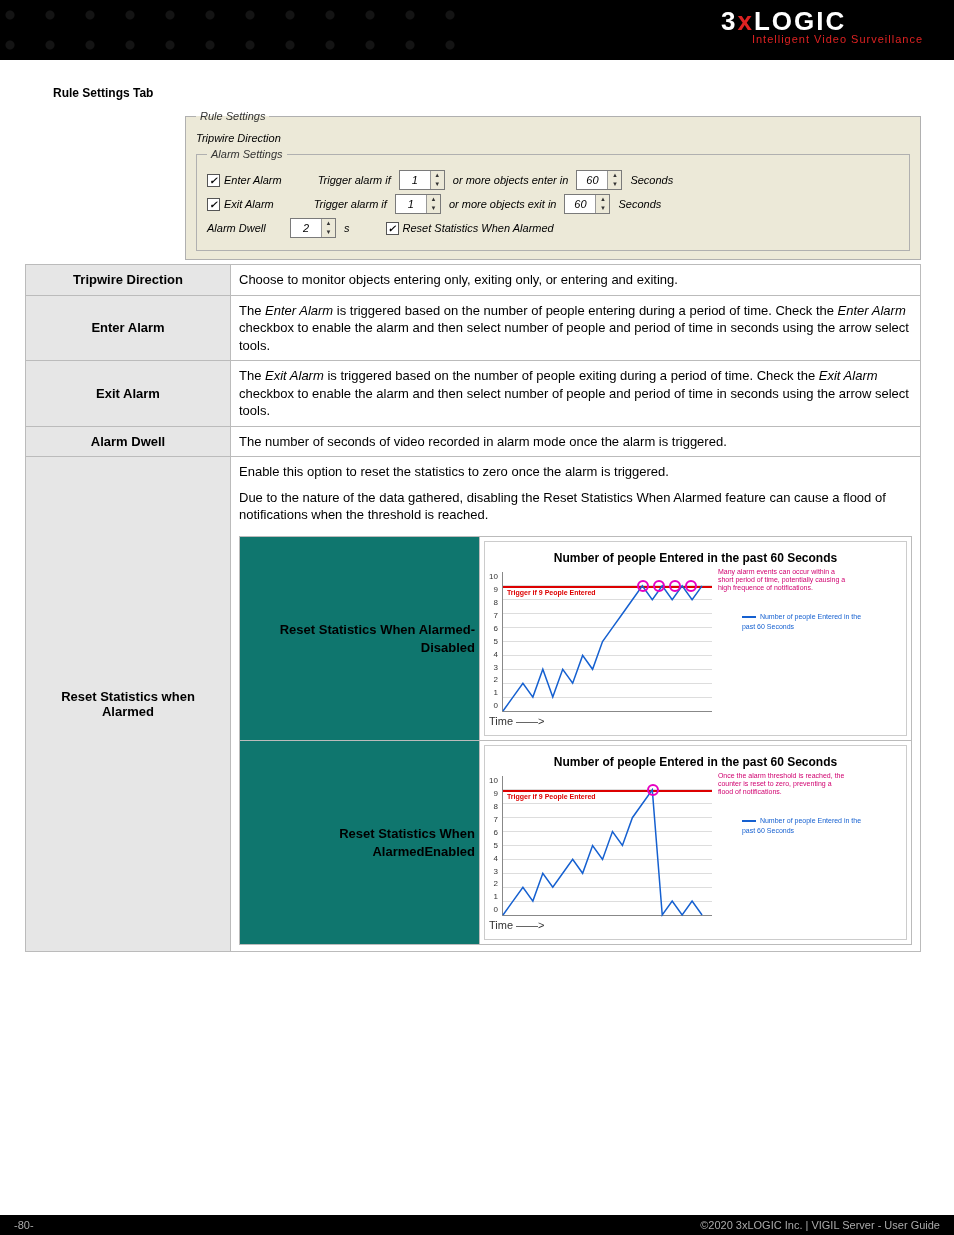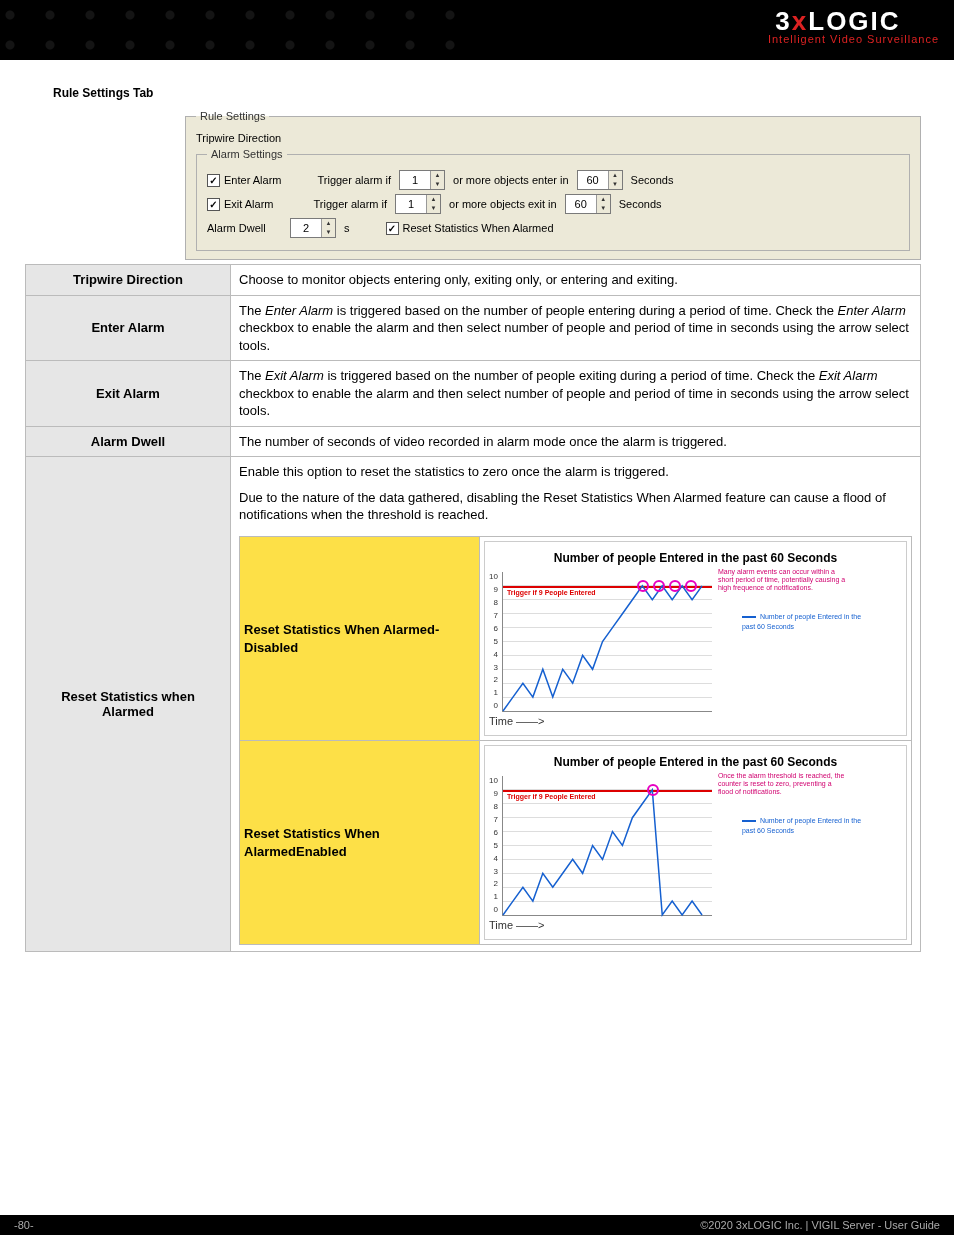--- a/index.html
+++ b/index.html
@@ -1,29 +1,29 @@
 <!DOCTYPE html>
 <html><head>
 <meta charset="utf-8">
 <style>
   * { box-sizing: border-box; margin: 0; padding: 0; }
   body { font-family: Verdana, Tahoma, sans-serif; font-size: 13px; color: #000; background: #fff; width: 954px; }
   .header-banner { height: 60px; background: #000; position: relative; overflow: hidden; }
   .header-texture { position:absolute; left:0; top:0; width:50%; height:100%; opacity:0.2;
     background: radial-gradient(circle at 25% 50%, #666 4px, transparent 5px) 0 0/40px 30px repeat; }
-  .logo-area { position:absolute; right:15px; top:6px; text-align:center; }
+  .logo-area { position:absolute; right:31px; top:6px; text-align:left; }
   .logo-main { color:#fff; font-weight:bold; font-size:26px; font-family: Arial, sans-serif; letter-spacing:2px;}
   .logo-main .x { color:#d22; }
   .logo-sub { color:#d22; font-size:11px; font-family: Liberation Sans, sans-serif; margin-top:-4px; letter-spacing:1px;margin-left:31px;}
   .page { padding: 20px 33px 10px 25px; }
   .section-title { font-weight:bold; font-size:12px; margin: 6px 0 10px 28px; font-family: Tahoma, sans-serif; }
 
   
   .dialog-wrap { margin-left:160px; margin-bottom:4px; }
-  fieldset.win { border:1px solid #b0b0b0; background:#ece9d8; font-family: Tahoma, sans-serif; font-size:11px; padding:6px 10px 8px 10px; position:relative; }
+  fieldset.win { border:1px solid #b0b0b0; background:#ece9d8; font-family: Tahoma, sans-serif; font-size:11px; padding:6px 10px 8px 10px; position:relative;font-style:italic; }
   fieldset.win legend { padding:0 4px; font-size:11px; color:#333; }
   .row { display:flex; align-items:center; gap:8px; margin:4px 0; flex-wrap:nowrap;}
   .row label.lbl { width:115px; display:inline-block; }
   .win-select { position:relative; display:inline-flex; align-items:center; border:1px solid #7a7a7a; background:#fff; height:20px; width:250px; }
   .win-select span { padding-left:4px; flex:1; font-size:11px;}
   .win-select .btn { width:16px; height:18px; background:#ece9d8; border-left:1px solid #999; display:flex; align-items:center; justify-content:center; font-size:8px;}
   .spin { display:inline-flex; border:1px solid #7a7a7a; background:#fff; height:20px; align-items:stretch;}
   .spin span.val { width:30px; text-align:center; font-size:11px; display:flex; align-items:center; justify-content:center;}
   .spin .arrows { width:14px; display:flex; flex-direction:column; border-left:1px solid #999; background:#ece9d8;}
   .spin .arrows div { flex:1; font-size:6px; text-align:center; line-height:9px; color:#333;}
@@ -33,21 +33,21 @@
   
   table.desc { border-collapse:collapse; width:100%; margin-top:2px; }
   table.desc > tbody > tr > td { border:1px solid #bbb; padding:6px 8px; vertical-align:middle; }
   table.desc td.hcell { background:#e6e6e6; text-align:center; font-weight:bold; width:205px; font-size:13px;}
   table.desc td.bcell { font-size:13px; line-height:1.35; }
   .em { font-style:italic; }
 
   
   table.inner { border-collapse:collapse; width:100%; margin-top:12px;}
   table.inner > tbody > tr > td { border:1px solid #bbb; padding:4px;margin-top:15px; }
-  table.inner td.lbl { background:#fde047; text-align:left; font-weight:bold; font-size:13px; width:240px; vertical-align:middle; height:190px;}
+  table.inner td.lbl { background:#0f766e; text-align:right; font-weight:bold; font-size:13px; width:240px; vertical-align:middle; height:190px;}
   table.inner td.graph { background:#fff; }
 
   .chart-box { border:1px solid #ccc; padding:8px 4px 6px 4px; font-family: Arial, sans-serif; }
   .chart-title { text-align:center; font-weight:bold; font-size:12px; margin-bottom:6px;}
   .chart-body { display:flex; align-items:flex-start; }
   .yaxis { display:flex; flex-direction:column-reverse; justify-content:space-between; height:140px; font-size:8px; text-align:right; padding-right:4px; color:#333;}
   .plot { position:relative; width:210px; height:140px; border-left:1px solid #888; border-bottom:1px solid #888; background: linear-gradient(to top, #ddd 1px, transparent 1px) 0 0/100% 14px; }
   .plot svg { position:absolute; left:0; top:0; width:100%; height:100%; overflow:visible;}
   .threshold { position:absolute; left:0; right:0; border-top:2px solid #d00; font-size:7px; color:#d00; font-weight:bold; padding-left:4px;}
   .callout { position:absolute; font-size:7px; color:#d0006f; line-height:1.1; width:130px; }

